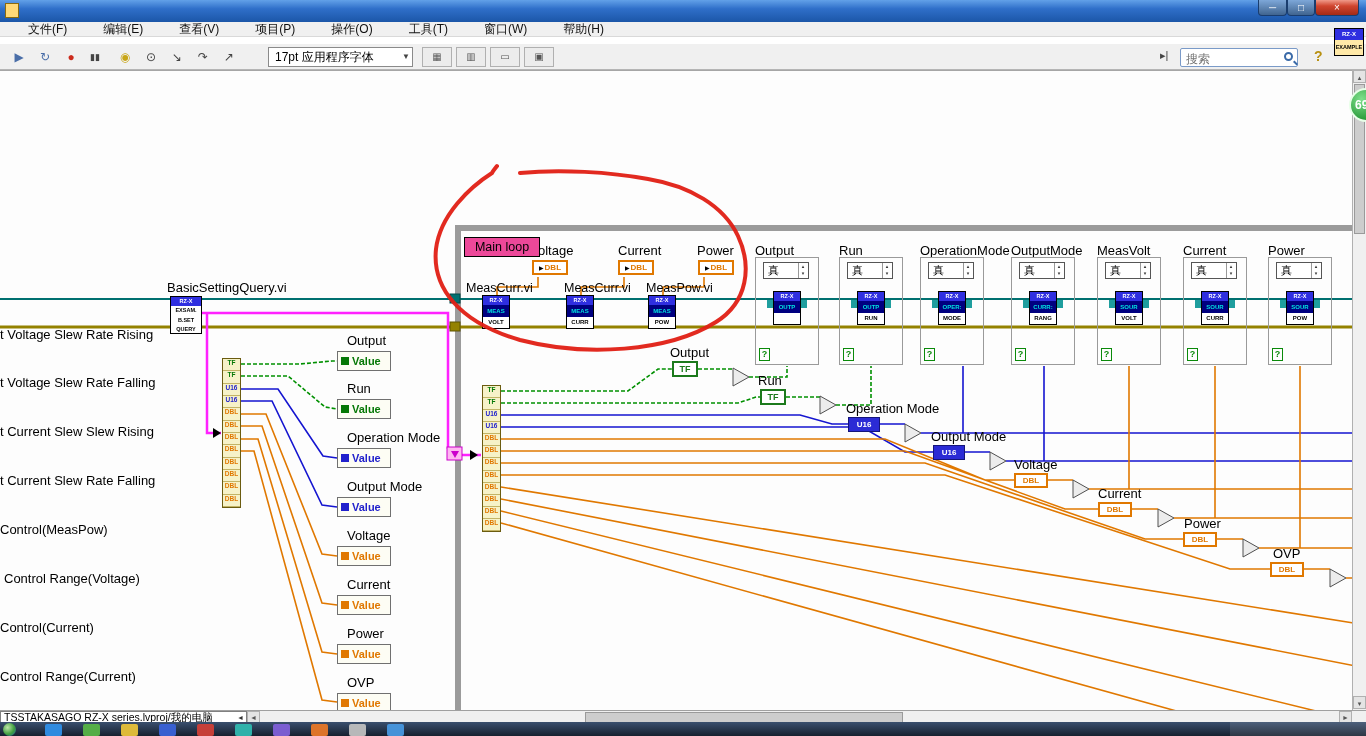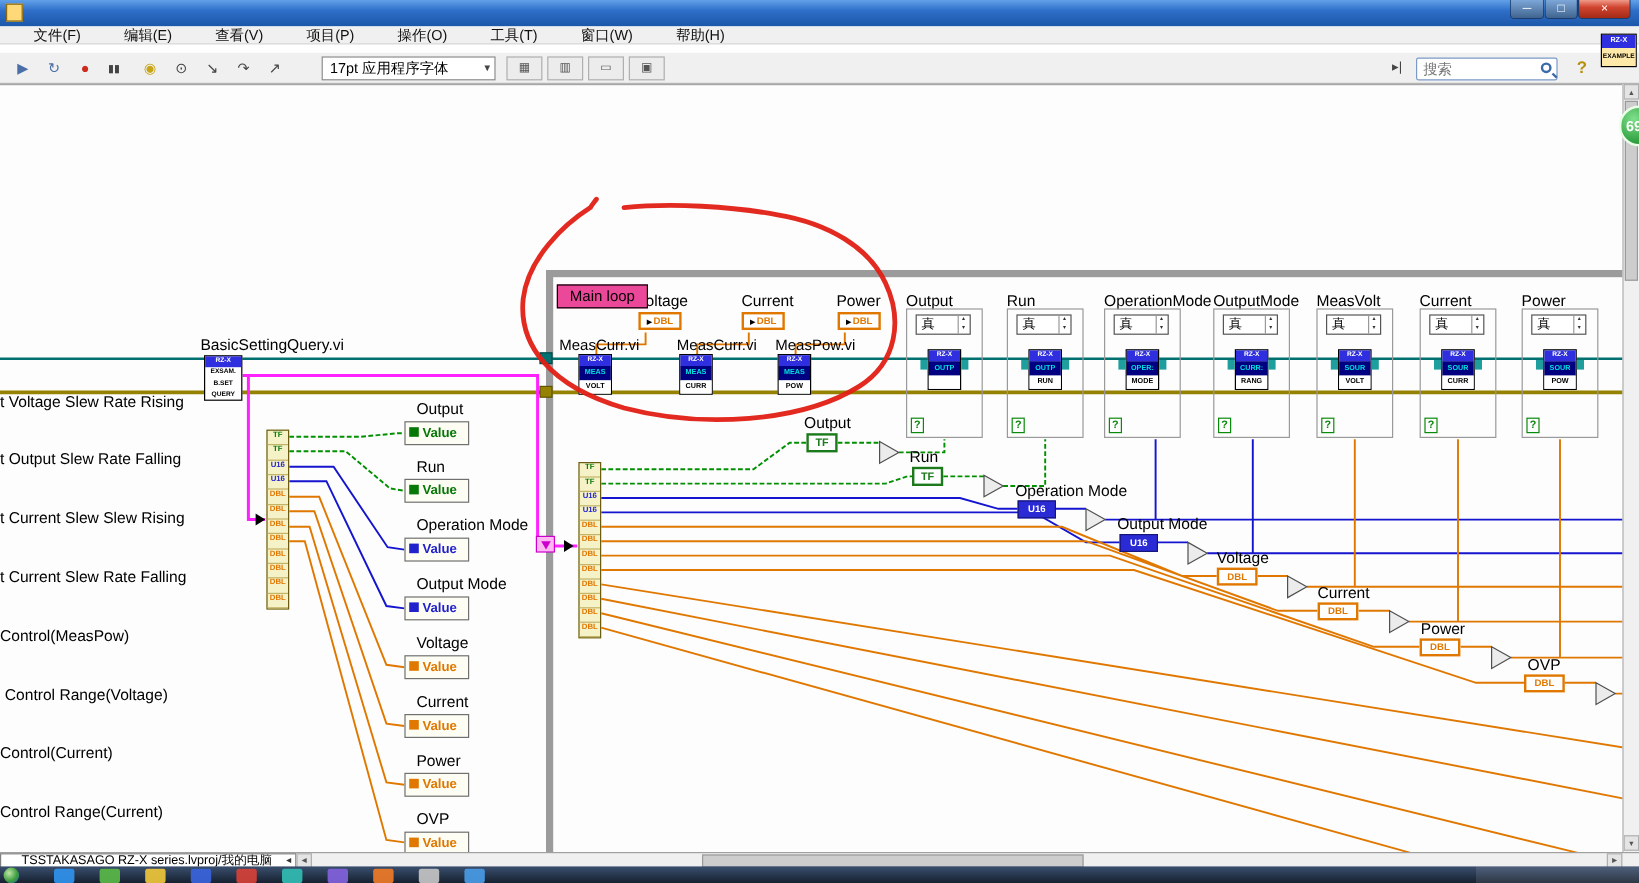--- a/index.html
+++ b/index.html
@@ -70,21 +70,21 @@
   .enum .spin i{display:block;font-style:normal}
   .ni-col{position:absolute;left:17px;top:33px}
   .ni-col::before,.ni-col::after{content:"";position:absolute;top:8px;width:6px;height:8px;background:#1f9e9e}
   .ni-col::before{left:-7px}.ni-col::after{right:-7px}
   .qmark{position:absolute;left:3px;bottom:3px;width:11px;height:13px;border:1px solid #0a8a0a;color:#0a8a0a;font-size:9px;font-weight:bold;text-align:center;line-height:11px}
   
   .vscroll{left:1352px;top:70px;width:14px;height:640px;background:#f0f0f0;border-left:1px solid #b0b0b0;z-index:4}
   .vthumb{position:absolute;left:1px;top:14px;width:11px;height:150px;background:#cdcdcd;border:1px solid #9a9a9a}
   .varr{position:absolute;left:0;width:13px;height:13px;font-size:7px;text-align:center;line-height:13px;color:#555;background:#e4e4e4;border:1px solid #b0b0b0}
   .statusrow{left:0;top:710px;width:1366px;height:13px;background:#f0f0f0;border-top:1px solid #a0a0a0;z-index:10}
-  .ctxbox{position:absolute;left:0;top:0;width:247px;height:13px;background:#fff;border:1px solid #808080;font-size:10.5px;line-height:11px;padding-left:17px;white-space:nowrap;overflow:hidden}
+  .ctxbox{position:absolute;left:0;top:0;width:247px;height:13px;background:#fff;border:1px solid #808080;font-size:10.5px;line-height:11px;padding-left:3px;white-space:nowrap;overflow:hidden}
   .ctxbox .ca{float:right;font-size:7px;color:#333;margin-right:2px}
   .harr{position:absolute;top:0;width:13px;height:13px;background:#e4e4e4;border:1px solid #b0b0b0;font-size:7px;text-align:center;line-height:11px;color:#555}
   .hthumb{position:absolute;left:585px;top:1px;width:318px;height:11px;background:#cdcdcd;border:1px solid #9a9a9a}
   
   .taskbar{left:0;top:722px;width:1366px;height:14px;background:linear-gradient(#3a4f6e,#16202f);z-index:11}
   .orb{position:absolute;left:3px;top:1px;width:13px;height:13px;border-radius:50%;background:radial-gradient(circle at 35% 35%,#bfe6a8,#3f9e3f 55%,#1c5fae)}
   .tico{position:absolute;top:2px;width:17px;height:12px;border-radius:2px;opacity:.95}
   .tray{position:absolute;left:1230px;top:0;width:136px;height:14px;background:rgba(255,255,255,.10)}
   .badge{left:1349px;top:88px;width:34px;height:34px;border-radius:50%;background:radial-gradient(circle at 35% 30%,#7fe08c,#2e9e3e 70%);border:2px solid #e8ffe8;color:#fff;font-size:12px;font-weight:bold;line-height:30px;padding-left:4px;z-index:12}
 </style>
@@ -160,21 +160,21 @@
   <polygon points="820,396 820,414 836,405" fill="#ececec" stroke="#505050"></polygon>
   <polygon points="905,424 905,442 921,433" fill="#ececec" stroke="#505050"></polygon>
   <polygon points="990,452 990,470 1006,461" fill="#ececec" stroke="#505050"></polygon>
   <polygon points="1073,480 1073,498 1089,489" fill="#ececec" stroke="#505050"></polygon>
   <polygon points="1158,509 1158,527 1174,518" fill="#ececec" stroke="#505050"></polygon>
   <polygon points="1243,539 1243,557 1259,548" fill="#ececec" stroke="#505050"></polygon>
   <polygon points="1330,569 1330,587 1346,578" fill="#ececec" stroke="#505050"></polygon>
 </svg>
 
 <div class="dlabel abs" style="left:0;top:327px">t Voltage Slew Rate Rising</div>
-<div class="dlabel abs" style="left:0;top:375px">t Output Slew Rate Falling</div>
+<div class="dlabel abs" style="left:0;top:375px">t Voltage Slew Rate Falling</div>
 <div class="dlabel abs" style="left:0;top:424px">t Current Slew Slew Rising</div>
 <div class="dlabel abs" style="left:0;top:473px">t Current Slew Rate Falling</div>
 <div class="dlabel abs" style="left:0;top:522px">Control(MeasPow)</div>
 <div class="dlabel abs" style="left:4px;top:571px">Control Range(Voltage)</div>
 <div class="dlabel abs" style="left:0;top:620px">Control(Current)</div>
 <div class="dlabel abs" style="left:0;top:669px">Control Range(Current)</div>
 
 <div class="dlabel abs" style="left:167px;top:280px">BasicSettingQuery.vi</div>
 <div class="basicnode abs" style="left:170px;top:296px">
   <div class="nl1">RZ-X</div>

